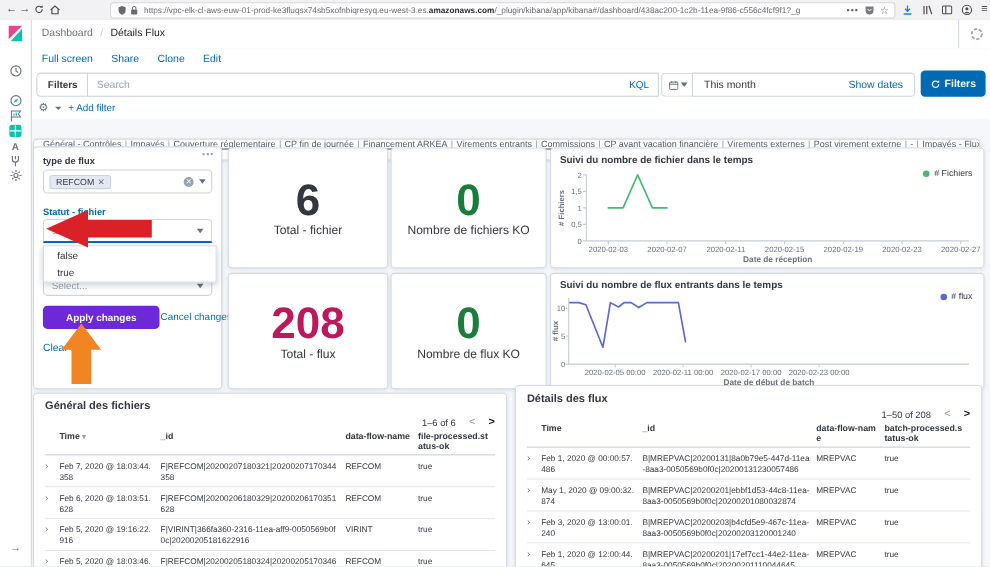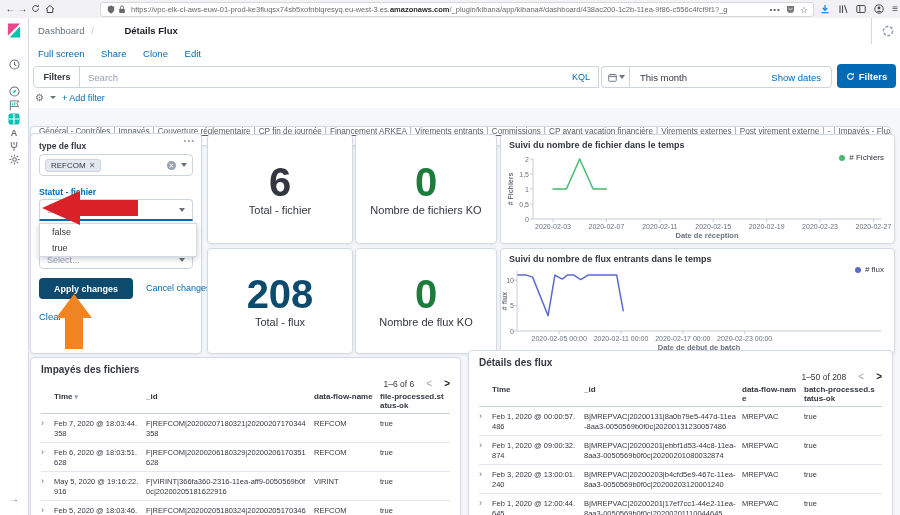--- a/index.html
+++ b/index.html
@@ -13,21 +13,21 @@
   .url-text b{color:#2a2a2e;font-weight:bold;margin-top:34px;}
   .bicon{display:inline-flex;align-items:center;justify-content:center;}
   .bar-right{position:absolute;top:1px;right:2px;display:flex;gap:8px;align-items:center;height:15px;}
   
   .sidebar{position:absolute;left:0;top:18px;width:28px;height:497px;background:#fff;border-right:1px solid #d3dae6;z-index:5;}
   .side-ic{position:absolute;left:7px;width:14px;height:14px;display:flex;align-items:center;justify-content:center;color:#69707d;font-size:10px;cursor:pointer;}
   .kbn-header{position:absolute;left:28px;top:18px;width:872px;height:26px;background:#fff;border-bottom:1px solid #d3dae6;}
   .crumbs{position:absolute;left:10px;top:7px;font-size:9.5px;}
   .crumb-root{color:#69707d;cursor:pointer;}
   .crumb-sep{color:#c2c8d0;margin:0 4px;}
-  .crumb-cur{color:#1a1c21;font-weight:bold;margin-left:24px;}
+  .crumb-cur{color:#1a1c21;font-weight:normal;}
   .hdr-right{position:absolute;right:6px;top:0;height:26px;display:flex;align-items:center;border-left:1px solid #d3dae6;padding-left:10px;}
   .dash-area{position:absolute;left:28px;top:44px;width:872px;height:471px;background:#f5f7fa;}
   .white-band{position:absolute;left:28px;top:44px;width:872px;height:64px;background:#fff;}
   .top-menu{position:absolute;left:38px;top:48px;font-size:9.5px;z-index:2;}
   .top-menu span{color:#006bb4;margin-right:14px;cursor:pointer;}
   
   .filters-box{position:absolute;left:33px;top:66px;width:46px;height:20px;border:1px solid #ced4de;border-radius:4px 0 0 4px;background:#fff;display:flex;align-items:center;justify-content:center;font-size:9px;font-weight:bold;z-index:2;}
   .search-box{position:absolute;left:79px;top:66px;width:518px;height:20px;border:1px solid #ced4de;background:#fff;display:flex;align-items:center;z-index:2;}
   .search-box input{border:none;outline:none;flex:1;font-size:9.5px;padding:0 8px;font-family:"Liberation Sans",sans-serif;color:#343741;background:transparent;}
   .search-box input::placeholder{color:#98a2b3;}
@@ -51,21 +51,21 @@
   .combo{position:absolute;left:8px;right:8px;height:22px;background:#fff;border:1px solid #ced4de;border-radius:4px;display:flex;align-items:center;padding:0 5px;box-sizing:border-box;}
   .pill{background:#e4e9f1;border:1px solid #ccd3df;border-radius:3px;font-size:8px;padding:1px 5px;display:inline-flex;align-items:center;gap:3px;color:#343741;}
   .pill .x{font-size:8px;color:#69707d;cursor:pointer;}
   .combo-right{margin-left:auto;display:flex;align-items:center;gap:5px;}
   .clear-circ{width:9px;height:9px;border-radius:50%;background:#98a2b3;color:#fff;font-size:7px;line-height:9px;text-align:center;cursor:pointer;}
   .chev{width:0;height:0;border-left:3.5px solid transparent;border-right:3.5px solid transparent;border-top:4px solid #69707d;}
   .sel{position:absolute;left:8px;right:8px;background:#fff;border:1px solid #ced4de;border-radius:4px 4px 0 0;display:flex;align-items:center;padding:0 7px;box-sizing:border-box;cursor:pointer;}
   .sel .ph{font-size:9px;color:#98a2b3;flex:1;}
   .opt-list{position:absolute;left:8px;right:4px;background:#fff;border:1px solid #d3dae6;box-shadow:0 2px 6px rgba(50,60,80,.25);z-index:20;}
   .opt{font-size:9px;color:#343741;padding:3px 0 3px 12px;cursor:pointer;}
-  .apply-btn{position:absolute;left:8px;top:144px;width:94px;height:21px;background:#0c4a6e;border-radius:4px;color:#fff;font-size:9px;font-weight:bold;display:flex;align-items:center;justify-content:center;cursor:pointer;}
+  .apply-btn{position:absolute;left:8px;top:144px;width:106px;height:21px;background:#6d28d9;border-radius:4px;color:#fff;font-size:9px;font-weight:bold;display:flex;align-items:center;justify-content:center;cursor:pointer;}
   .cancel-lnk{position:absolute;left:115px;top:149px;font-size:9px;color:#006bb4;cursor:pointer;white-space:nowrap;}
   .clear-lnk{position:absolute;left:8px;top:177px;font-size:9.5px;color:#006bb4;cursor:pointer;}
   .panel-dots{position:absolute;right:6px;top:2px;font-size:8px;color:#98a2b3;letter-spacing:1px;cursor:pointer;}
   
   .metric{display:flex;flex-direction:column;align-items:center;justify-content:center;}
   .metric-val{font-size:40px;font-weight:bold;line-height:40px;}
   .metric-lbl{font-size:11px;color:#343741;margin-top:2px;}
   
   .chart-title{position:absolute;left:8px;top:5px;font-size:9px;font-weight:bold;color:#343741;z-index:2;}
   .legend{position:absolute;display:flex;align-items:center;gap:4px;font-size:8px;color:#343741;cursor:pointer;z-index:2;}
@@ -314,21 +314,21 @@
 
   <div class="panel metric" style="left:207px;top:134px;width:144px;height:108px">
     <div class="metric-val" style="color: rgb(52, 55, 65);">6</div>
     <div class="metric-lbl">Total - fichier</div>
   </div>
   <div class="panel metric" style="left:355px;top:134px;width:140px;height:108px">
     <div class="metric-val" style="color: rgb(27, 125, 60);">0</div>
     <div class="metric-lbl">Nombre de fichiers KO</div>
   </div>
   <div class="panel metric" style="left:207px;top:248px;width:144px;height:104px">
-    <div class="metric-val" style="color: #0c4a6e;">208</div>
+    <div class="metric-val" style="color: #be185d;">208</div>
     <div class="metric-lbl">Total - flux</div>
   </div>
   <div class="panel metric" style="left:355px;top:248px;width:140px;height:104px">
     <div class="metric-val" style="color: rgb(27, 125, 60);">0</div>
     <div class="metric-lbl">Nombre de flux KO</div>
   </div>
 
   <div class="panel" style="left:500px;top:134px;width:393px;height:108px">
     <div class="chart-title">Suivi du nombre de fichier dans le temps</div>
     <div class="legend" id="legend-0" style="right:10px;top:18px">
@@ -388,21 +388,21 @@
         <text x="181.83" y="92" font-size="7" fill="#69707d" text-anchor="middle">2020-02-17 00:00</text>
         <path d="M243.63000000000002 82 V85" stroke="#c6ccd8" stroke-width="1"></path>
         <text x="243.63000000000002" y="92" font-size="7" fill="#69707d" text-anchor="middle">2020-02-23 00:00</text>
         <text x="198" y="101" font-size="7.5" fill="#69707d" font-weight="bold" text-anchor="middle">Date de début de batch</text>
         <text x="6" y="52" font-size="7" fill="#69707d" font-weight="bold" text-anchor="middle" transform="rotate(-90 6 52)"># flux</text>
         <polyline points="17.0,26.1 25.2,26.1 31.6,28.1 47.1,66.7 53.9,26.1 61.2,30.1 66.4,26.1 72.8,26.1 79.7,30.6 87.0,26.1 95.1,26.1 115.7,26.1 122.2,61.7" fill="none" stroke="#5a6acf" stroke-width="1.5" stroke-linejoin="round" stroke-linecap="round"></polyline>
       </svg>
   </div>
 
   <div class="panel" style="left:30px;top:357px;width:431px;height:170px;padding:6px 10px;box-sizing:border-box">
-    <div class="tbl-title">Impayés des fichiers</div>
+    <div class="tbl-title">Général des fichiers</div>
     <div class="pag-row">
       <span>1–6 of 6</span>
       <span class="pag-prev">&lt;</span>
       <span class="pag-next">&gt;</span>
     </div>
     <div id="tbl-fichiers">
         <div class="tgrid thead" style="grid-template-columns: 13px 92px 168px 66px 1fr;">
           <span></span>
           <span class="cell">Time<span class="sortarr"> ▾</span></span>
           <span class="cell">_id</span>
@@ -418,21 +418,21 @@
         </div>
         <div class="tgrid trow" style="grid-template-columns: 13px 92px 168px 66px 1fr;">
           <span class="exp">›</span>
           <span class="cell">Feb 6, 2020 @ 18:03:51.628</span>
           <span class="cell">F|REFCOM|20200206180329|20200206170351628</span>
           <span class="cell">REFCOM</span>
           <span class="cell">true</span>
         </div>
         <div class="tgrid trow" style="grid-template-columns: 13px 92px 168px 66px 1fr;">
           <span class="exp">›</span>
-          <span class="cell">May 5, 2020 @ 19:16:22.916</span>
+          <span class="cell">Feb 5, 2020 @ 19:16:22.916</span>
           <span class="cell">F|VIRINT|366fa360-2316-11ea-aff9-0050569b0f0c|20200205181622916</span>
           <span class="cell">VIRINT</span>
           <span class="cell">true</span>
         </div>
         <div class="tgrid trow" style="grid-template-columns: 13px 92px 168px 66px 1fr;">
           <span class="exp">›</span>
           <span class="cell">Feb 5, 2020 @ 18:03:46.580</span>
           <span class="cell">F|REFCOM|20200205180324|20200205170346580</span>
           <span class="cell">REFCOM</span>
           <span class="cell">true</span>
@@ -456,21 +456,21 @@
         </div>
         <div class="tgrid trow" style="grid-template-columns: 13px 92px 158px 62px 1fr;">
           <span class="exp">›</span>
           <span class="cell">Feb 1, 2020 @ 00:00:57.486</span>
           <span class="cell">B|MREPVAC|20200131|8a0b79e5-447d-11ea-8aa3-0050569b0f0c|20200131230057486</span>
           <span class="cell">MREPVAC</span>
           <span class="cell">true</span>
         </div>
         <div class="tgrid trow" style="grid-template-columns: 13px 92px 158px 62px 1fr;">
           <span class="exp">›</span>
-          <span class="cell">Feb 1, 2020 @ 09:00:32.874</span>
+          <span class="cell">May 1, 2020 @ 09:00:32.874</span>
           <span class="cell">B|MREPVAC|20200201|ebbf1d53-44c8-11ea-8aa3-0050569b0f0c|20200201080032874</span>
           <span class="cell">MREPVAC</span>
           <span class="cell">true</span>
         </div>
         <div class="tgrid trow" style="grid-template-columns: 13px 92px 158px 62px 1fr;">
           <span class="exp">›</span>
           <span class="cell">Feb 3, 2020 @ 13:00:01.240</span>
           <span class="cell">B|MREPVAC|20200203|b4cfd5e9-467c-11ea-8aa3-0050569b0f0c|20200203120001240</span>
           <span class="cell">MREPVAC</span>
           <span class="cell">true</span>

